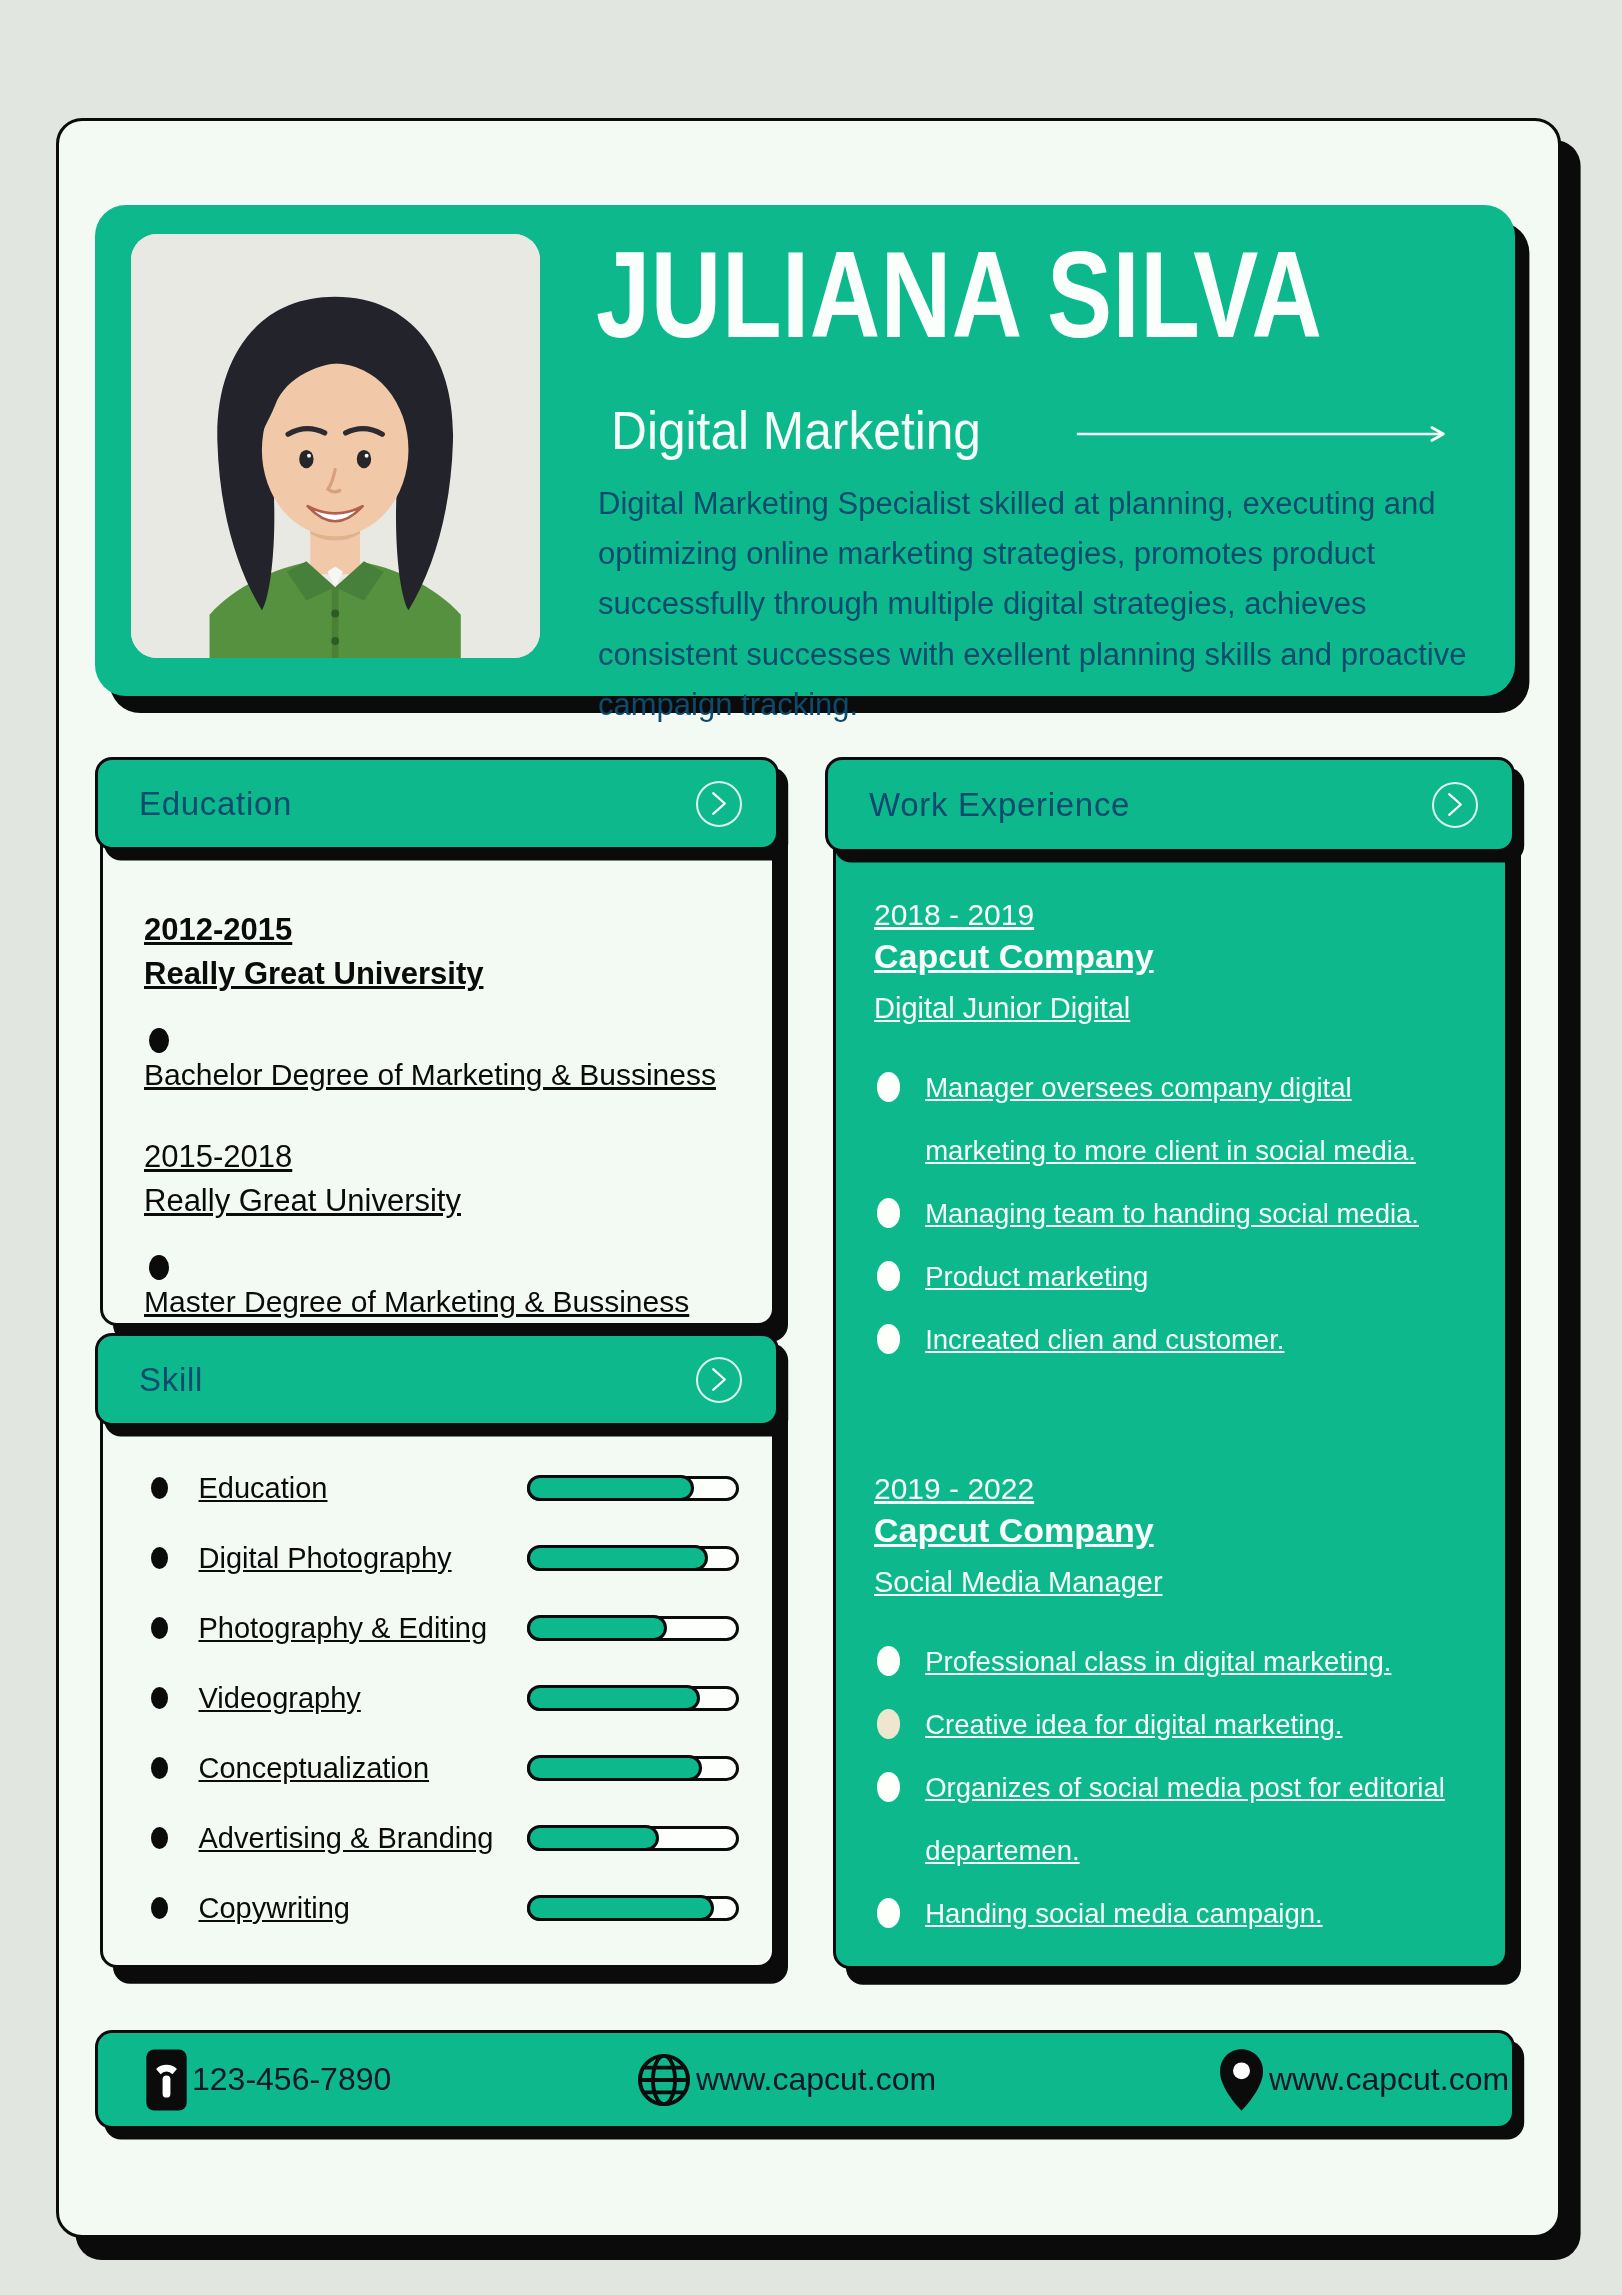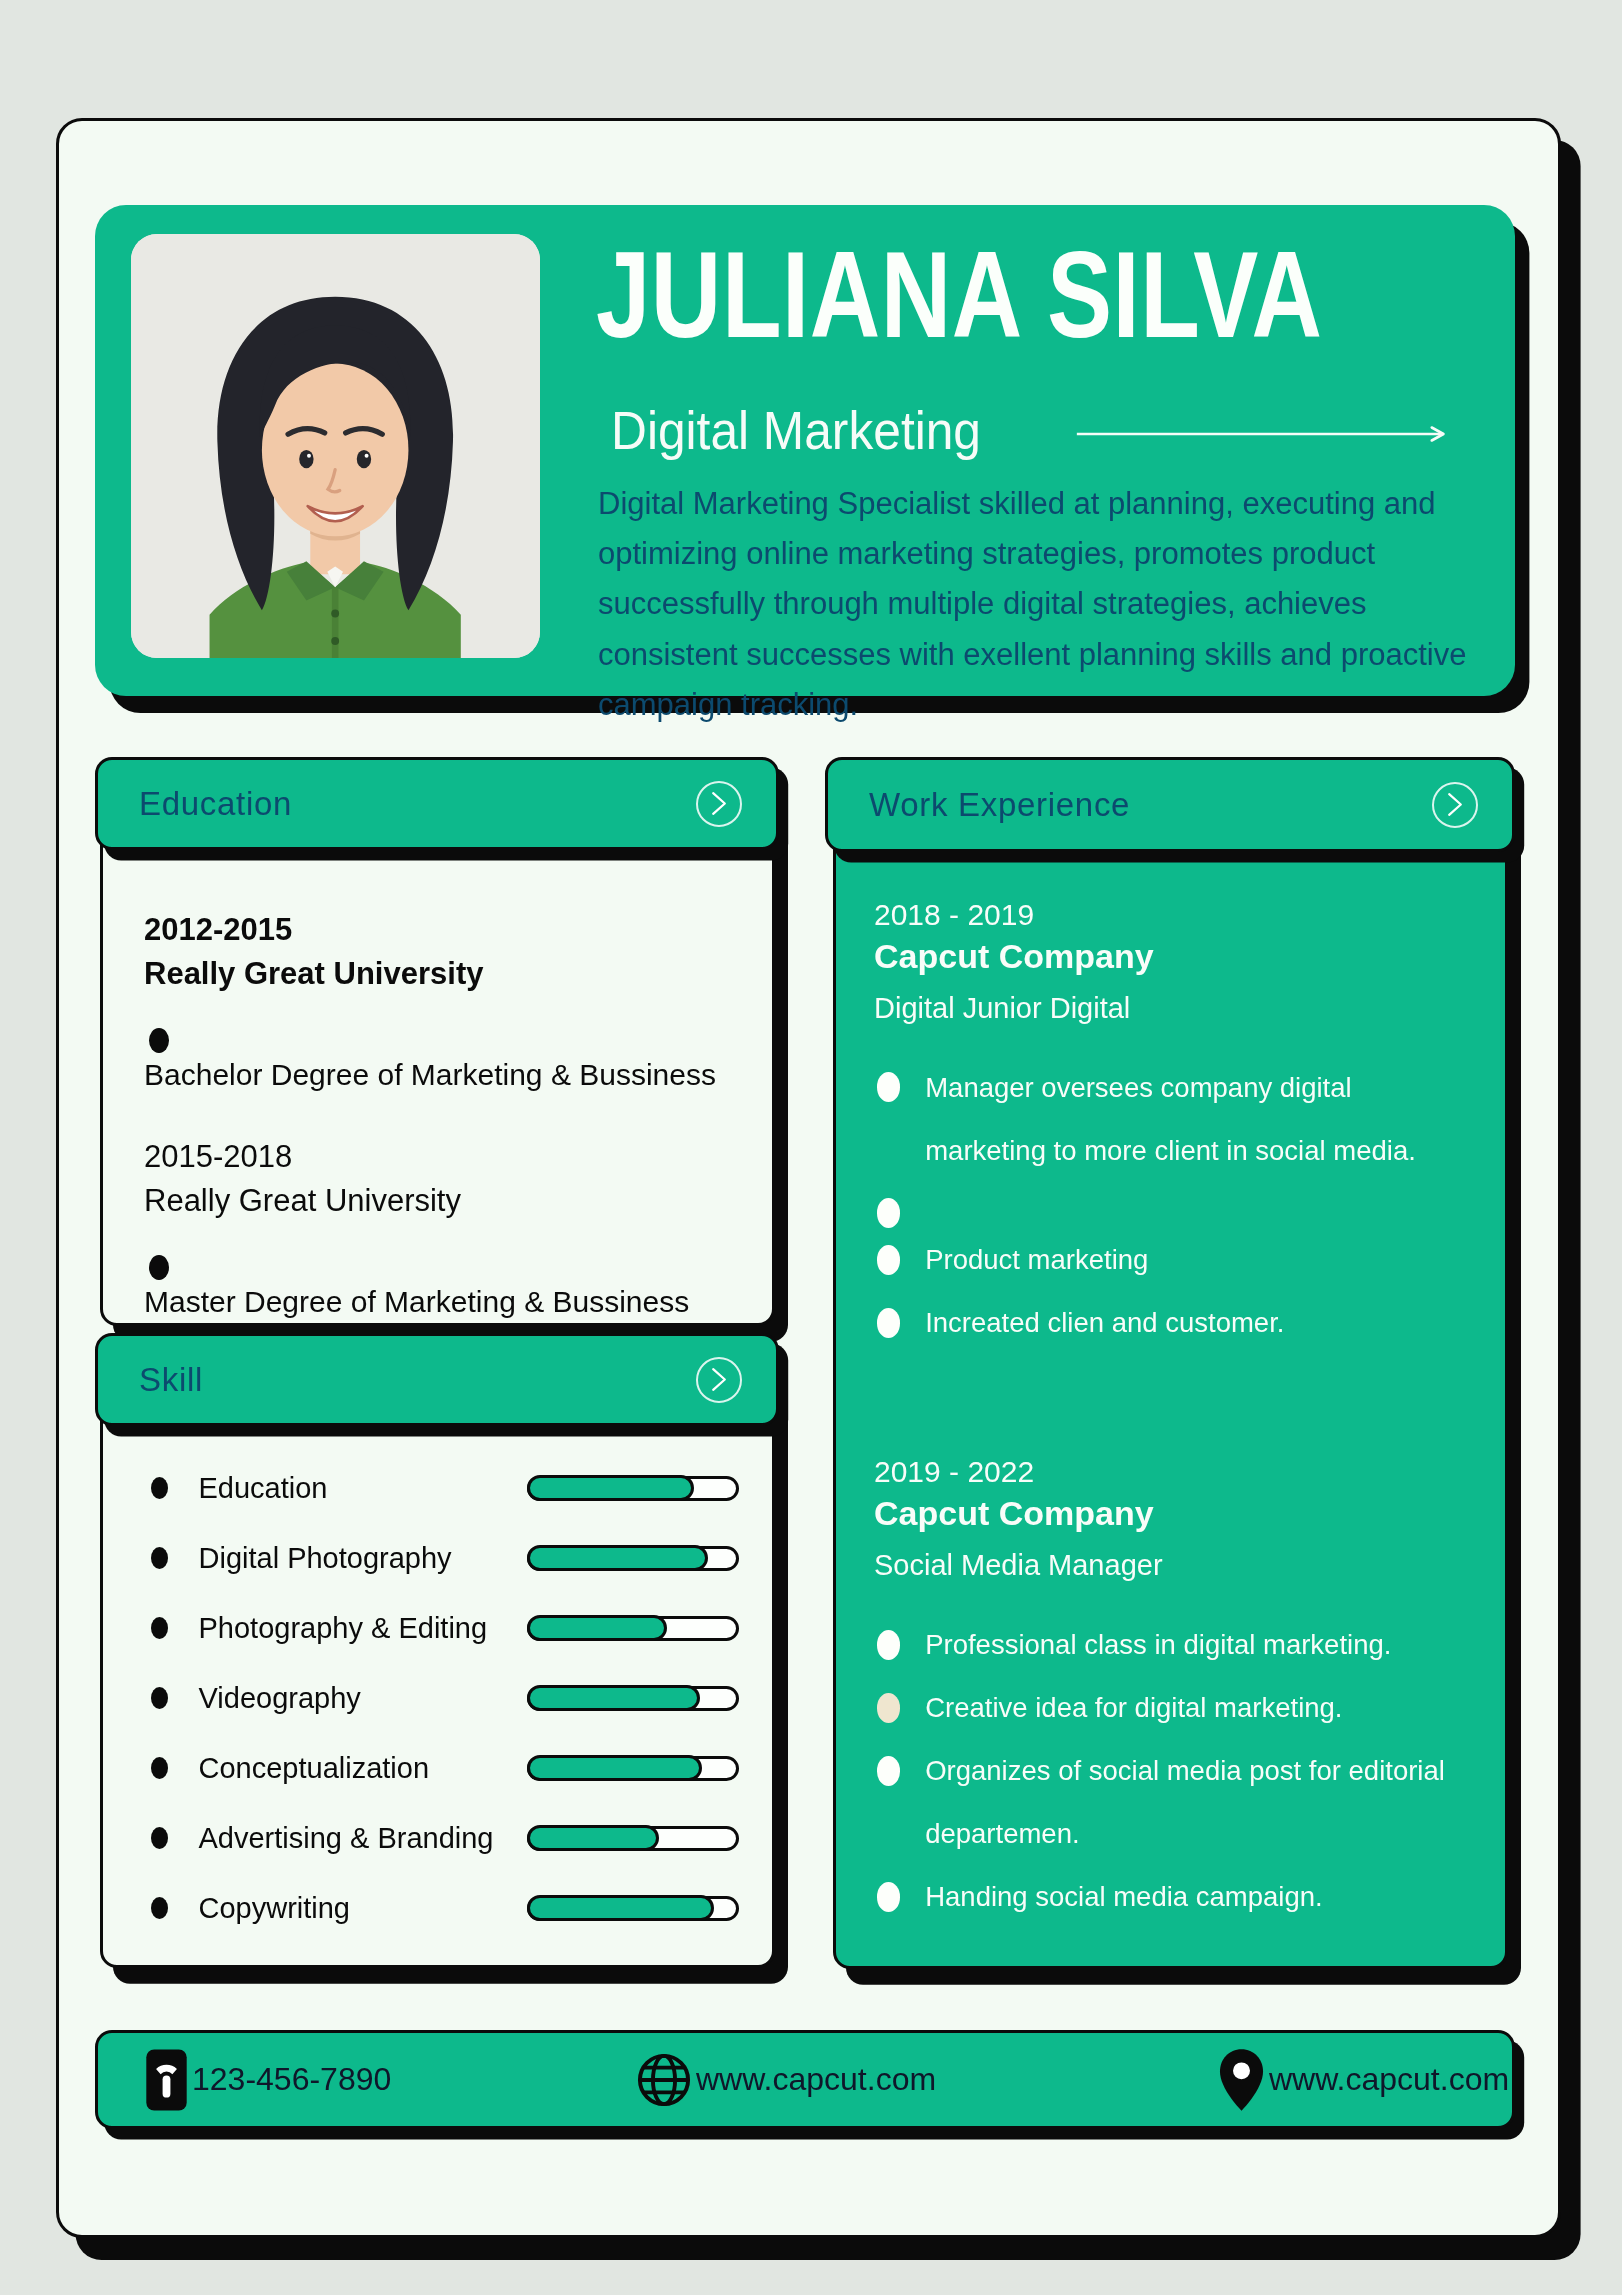--- a/index.html
+++ b/index.html
@@ -53,21 +53,21 @@
   .arrow-circle{
     width:46px;height:46px;border:2px solid rgba(255,255,255,.85);border-radius:50%;
     display:flex;align-items:center;justify-content:center;flex:0 0 auto;
   }
   .pill-education{left:36px;top:636px;width:684px;}
   .pill-skill{left:36px;top:1212px;width:684px;}
   .pill-work{left:766px;top:636px;width:690px;height:95px;}
   
   .body-card{
     position:absolute;border:3.3px solid var(--ink);border-radius:17px;
-    box-shadow:13px 15.7px 0 var(--ink);z-index:1;background:var(--card_bg);
+    box-shadow:13px 15.7px 0 var(--ink);z-index:1;background:var(--card_bg);text-decoration:underline;
   }
   .edu-body{left:41px;top:682px;width:675px;height:523px;padding:106px 33px 0 41px;}
   .skill-body{left:41px;top:1258px;width:675px;height:589px;padding:71px 33px 0 41px;}
   .work-body{left:774px;top:682px;width:675px;height:1166px;background:var(--green);
     padding:92px 27.5px 0 38px;color:#f8fdf9;}
   
   .edu-entry.second{margin-top:42px;}
   .edu-period{font-size:31px;margin-bottom:7.9px;}
   .edu-school{font-size:31px;margin-bottom:26px;}
   .edu-entry.first .edu-period,.edu-entry.first .edu-school{font-weight:700;}
@@ -244,20 +244,21 @@
     <div class="job first">
       <div class="job-period">2018 - 2019</div>
       <div class="job-company">Capcut Company</div>
       <div class="job-role">Digital Junior Digital</div>
       <div class="job-bullet">
         <span class="dot-white"></span>
         <span class="job-bullet-text">Manager oversees company digital marketing to more client in social media.</span>
       </div>
       <div class="job-bullet">
         <span class="dot-white"></span>
+        <span class="job-bullet-text">Managing team to handing social media.</span>
       </div>
       <div class="job-bullet">
         <span class="dot-white"></span>
         <span class="job-bullet-text">Product marketing</span>
       </div>
       <div class="job-bullet">
         <span class="dot-white"></span>
         <span class="job-bullet-text">Increated clien and customer.</span>
       </div>
     </div>

